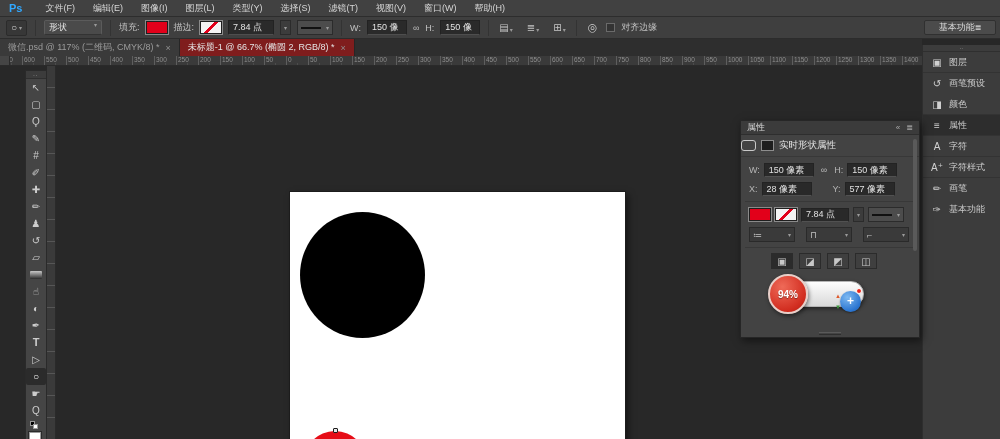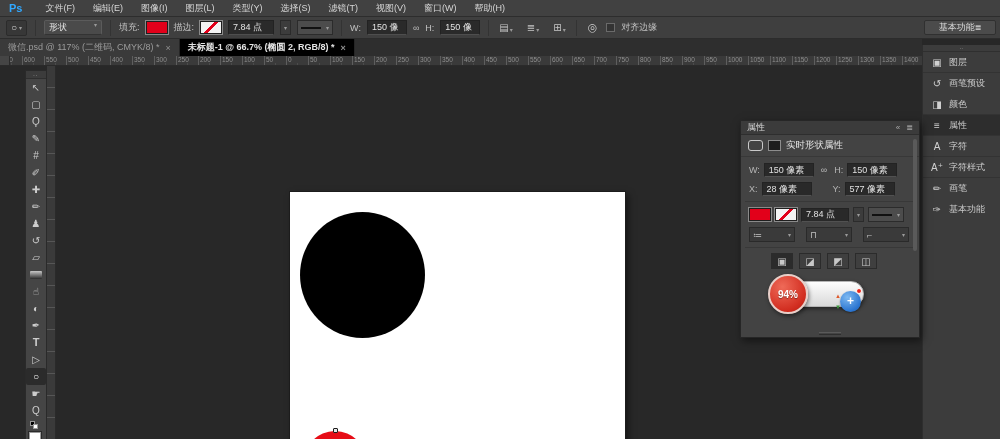--- a/index.html
+++ b/index.html
@@ -44,21 +44,21 @@
   .gear { font-size:11px; color:#cfcfcf; padding:0 3px; }
   .checkbox { width:9px; height:9px; background:#333; border:1px solid #6a6a6a; }
   .workspace-btn { position:absolute; right:4px; top:3px; width:72px; height:15px; background:#4b4b4b;
                    border:1px solid #303030; border-radius:2px; display:flex; align-items:center;
                    justify-content:center; padding:0 5px; font-size:9px; color:#dcdcdc; }
 
   
   .tabbar { position:absolute; left:0; top:39px; width:922px; height:17px; background:#2e2e2e; display:flex; z-index:20; }
   .doc-tab { display:flex; align-items:center; gap:6px; padding:0 8px; font-size:9px; color:#9b9b9b;
              background:#3a3a3a; border-right:1px solid #262626; max-width:240px; white-space:nowrap; }
-  .doc-tab.active { background:#000000; color:#e4e4e4;font-weight:bold; }
+  .doc-tab.active { background:#7f1d1d; color:#e4e4e4; }
   .tab-close { font-size:9px; color:#8f8f8f; }
 
   
   .hruler { position:absolute; left:0; top:56px; width:922px; height:10px; background:#3a3a3a;
             border-bottom:1px solid #2a2a2a; overflow:hidden; white-space:nowrap; z-index:18;
             background-image:repeating-linear-gradient(90deg,#4c4c4c 0 1px,transparent 1px 11px);
             background-size:100% 3px; background-position:0 7px; background-repeat:no-repeat; }
   .rlabel { display:inline-block; width:22px; height:10px; font-size:6.5px; color:#8e8e8e;
             border-left:1px solid #5e5e5e; padding-left:1px; overflow:hidden; vertical-align:top; }
   .ruler-corner { position:absolute; left:0; top:56px; width:10px; height:10px; background:#454545;
@@ -106,21 +106,21 @@
   .dock-item.active { background:#2d2d2d; }
   .dock-item.divided { border-bottom:1px solid #333; }
 
   
   .props { position:absolute; left:740px; top:120px; width:180px; height:218px; background:#434343;
            border:1px solid #262626; box-shadow:2px 3px 8px rgba(0,0,0,.5); z-index:40; }
   .props-titlebar { height:14px; background:#3b3b3b; border-bottom:1px solid #2e2e2e; display:flex;
                     align-items:center; }
   .props-title { font-size:9px; color:#d8d8d8; padding-left:6px; flex:1; }
   .props-tb-icons { display:flex; gap:6px; padding-right:6px; font-size:8px; color:#a8a8a8; }
-  .props-sub { height:22px; display:flex; align-items:center; gap:5px; padding-left:7px;
+  .props-sub { height:22px; display:flex; align-items:center; gap:5px; 
                border-bottom:1px solid #383838;text-align:right; }
   .live-shape-ic { width:15px; height:11px; border:1px solid #c9c9c9; border-radius:3px; }
   .mask-thumb { width:13px; height:11px; background:#1e1e1e; border:1px solid #8d8d8d; }
   .props-subtitle { font-size:9.5px; color:#e2e2e2; }
   .prow { position:absolute; left:0; width:100%; display:flex; align-items:center; }
   .plabel { font-size:9px; color:#b5b5b5; }
   .pfield { background:#292929; border:1px solid #232323; border-bottom-color:#515151; height:14px;
             display:flex; align-items:center; padding:0 4px; font-size:9px; color:#e0e0e0; }
   .props .divider { position:absolute; left:4px; width:172px; height:1px; background:#383838; }
   .combo { width:46px; height:15px; background:#3a3a3a; border:1px solid #2a2a2a; display:flex;

